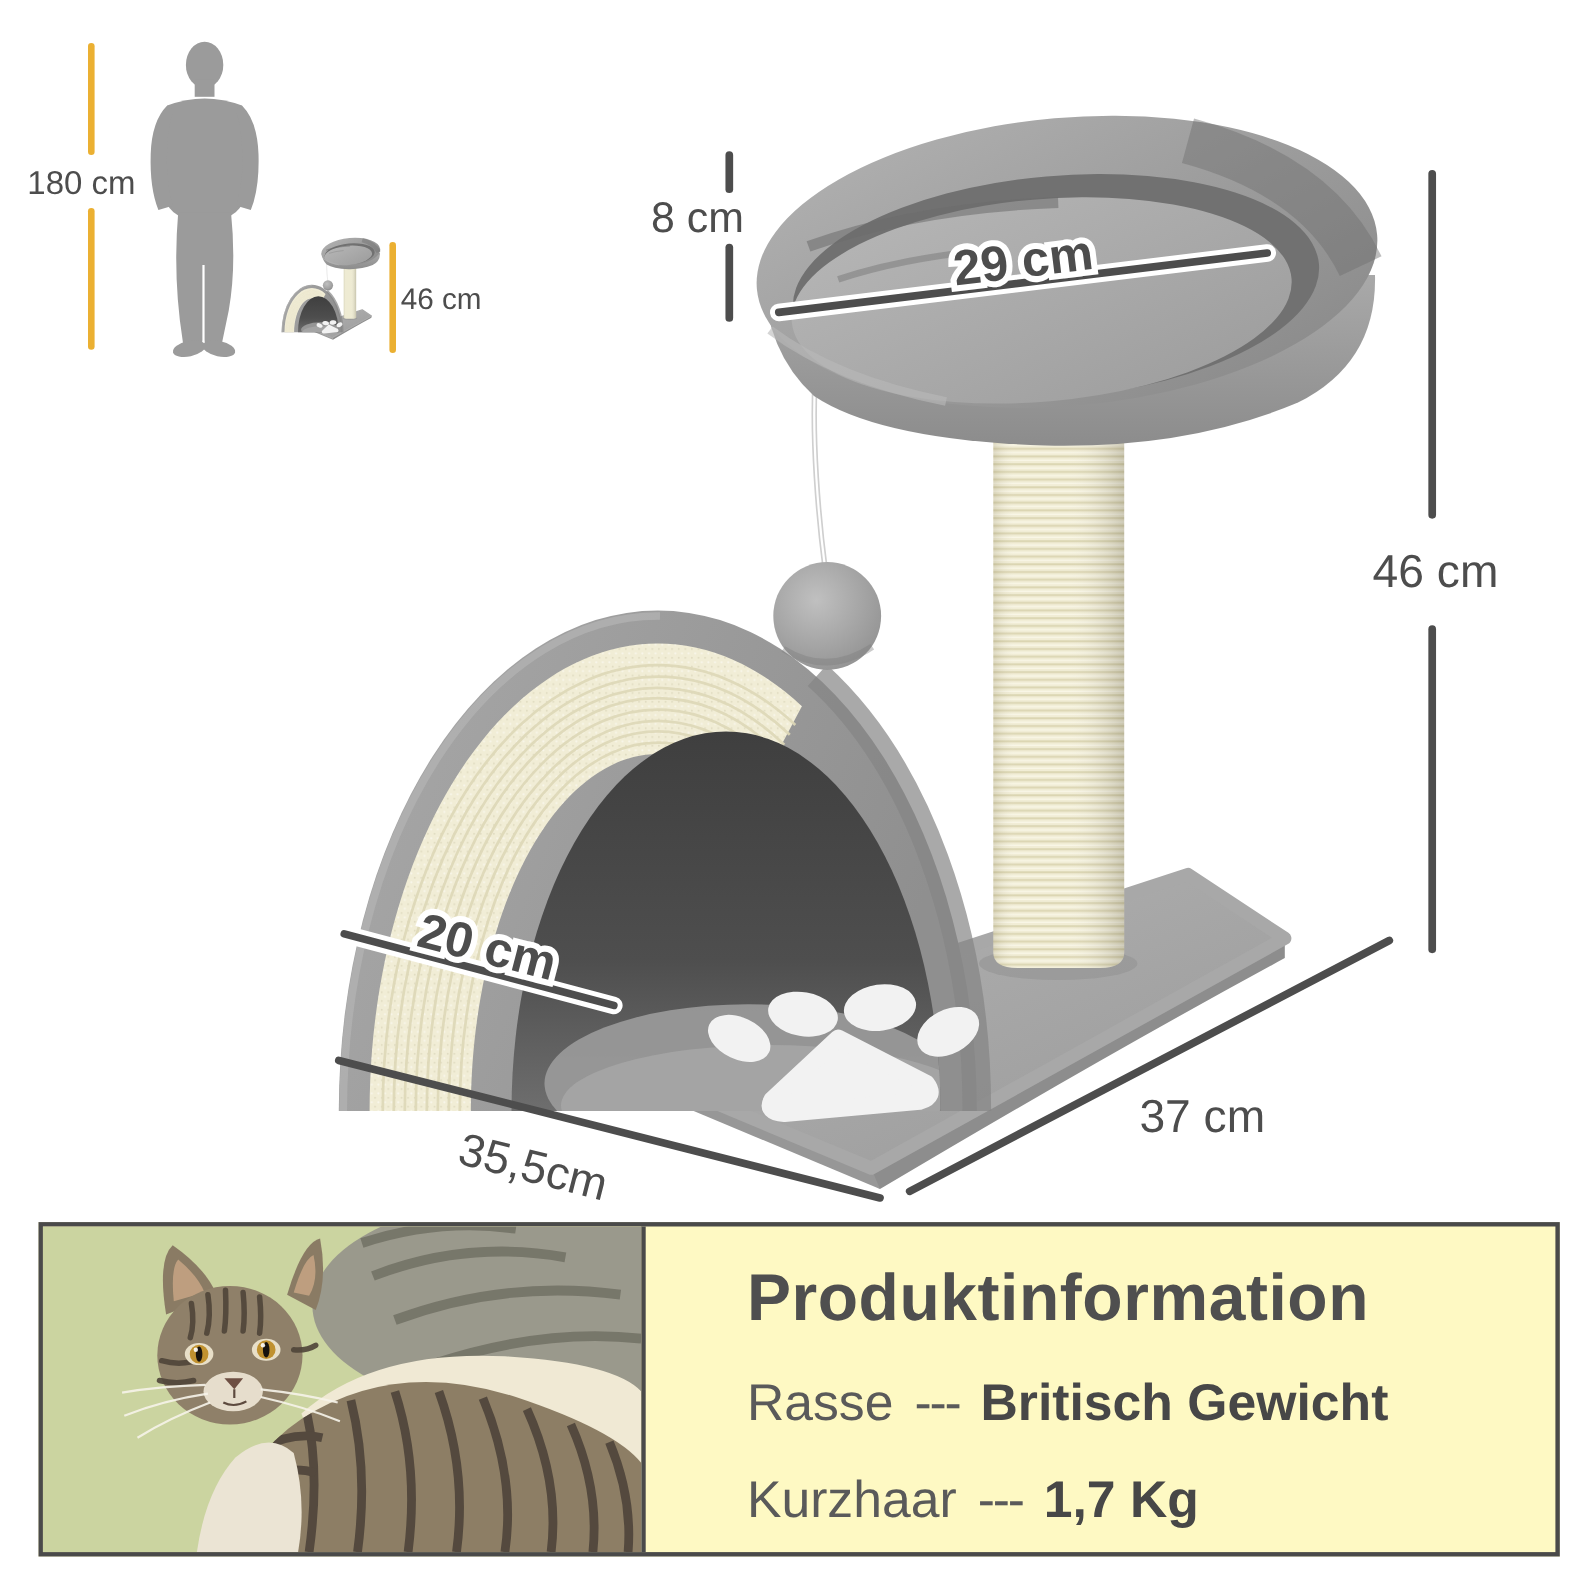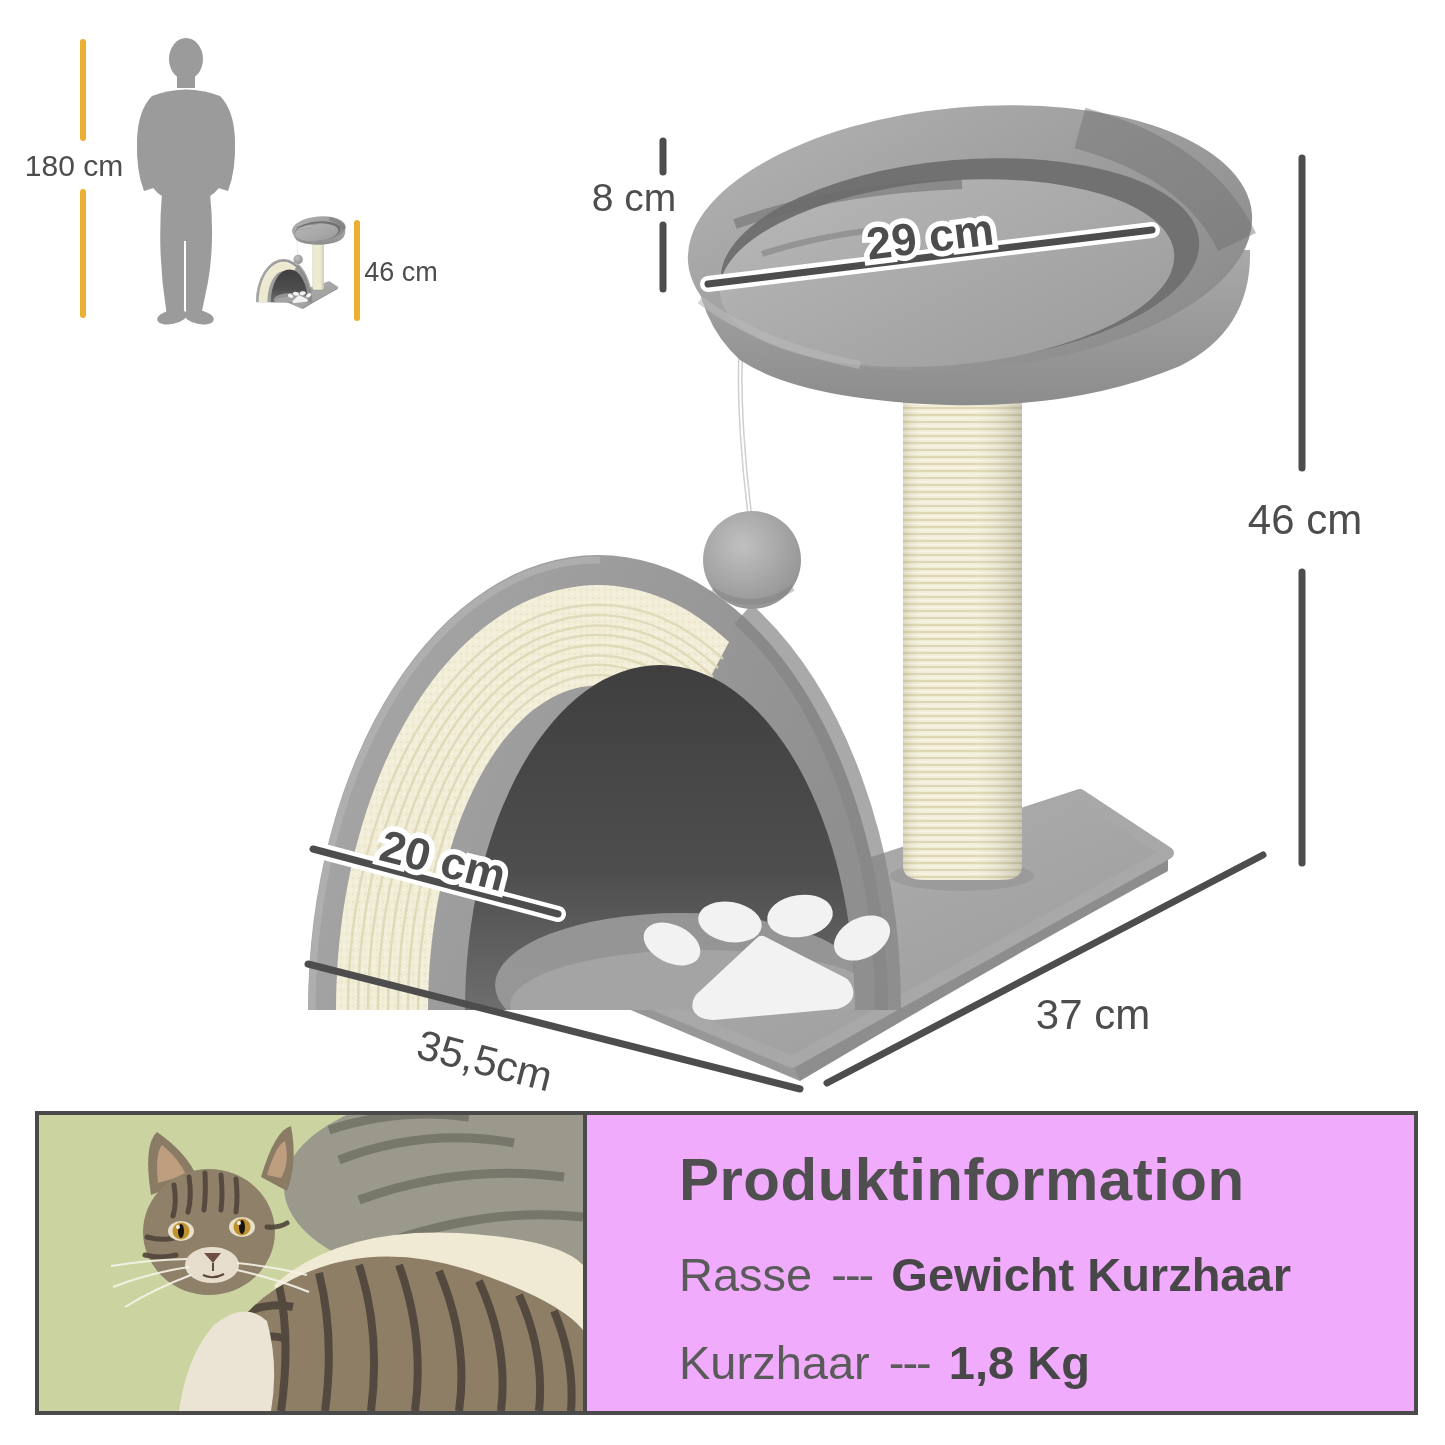--- a/index.html
+++ b/index.html
@@ -7,21 +7,21 @@
           font-family:"Liberation Sans",sans-serif;}
   .diagram-svg{position:absolute;left:0;top:0;}
   .dimline{stroke:#4D4D4D;stroke-width:7;stroke-linecap:round;fill:none;}
   .dimcase{stroke:#FFFFFF;stroke-width:16;stroke-linecap:round;fill:none;}
   .yline{stroke:#EBB032;stroke-width:6;stroke-linecap:round;fill:none;}
   .dimtext{fill:#4D4D4D;font-size:39px;text-anchor:middle;font-family:"Liberation Sans",sans-serif;}
   .dimtext.big{font-size:42px;}
   .cased{font-size:45px;font-weight:700;stroke:#FFFFFF;stroke-width:11px;paint-order:stroke;}
   .sidetext{fill:#4D4D4D;font-size:30px;text-anchor:middle;font-family:"Liberation Sans",sans-serif;}
   .sidetext.mini{font-size:27px;}
-  .panel{position:absolute;left:35px;top:1111px;width:1383px;height:304px;background:#f0abfc;
+  .panel{position:absolute;left:35px;top:1111px;width:1383px;height:304px;background:#fef9c3;
          border:4px solid #4A4A4A;box-sizing:border-box;display:flex;}
   .photo-cell{width:544px;height:100%;flex:none;overflow:hidden;}
   .text-cell{flex:1;border-left:4px solid #4A4A4A;box-sizing:border-box;padding:30px 10px 0 92px;}
   .panel-title{margin:0;font-size:60px;font-weight:700;color:#4F4F4F;letter-spacing:0.5px;}
   .spec-row{font-size:47px;color:#5A5A5A;margin-top:33px;white-space:nowrap;}
   .spec-sep{letter-spacing:-2px;margin:0 6px;}
   .spec-value{font-weight:700;color:#474747;}
 </style>
 </head>
 <body>
@@ -288,23 +288,23 @@
             <path d="M 198 155 Q 238 164 270 177"></path>
           </g>
         </g>
       </svg>
     </div>
     <div class="text-cell">
       <h2 class="panel-title">Produktinformation</h2>
       <div class="spec-row">
         <span class="spec-label">Rasse</span>
         <span class="spec-sep">---</span>
-        <span class="spec-value">Gewicht Kurzhaar</span>
+        <span class="spec-value">Britisch Gewicht</span>
       </div>
       <div class="spec-row">
         <span class="spec-label">Kurzhaar</span>
         <span class="spec-sep">---</span>
-        <span class="spec-value">1,8 Kg</span>
+        <span class="spec-value">1,7 Kg</span>
       </div>
     </div>
   </div>
 
 </div>
 
 </body></html>

